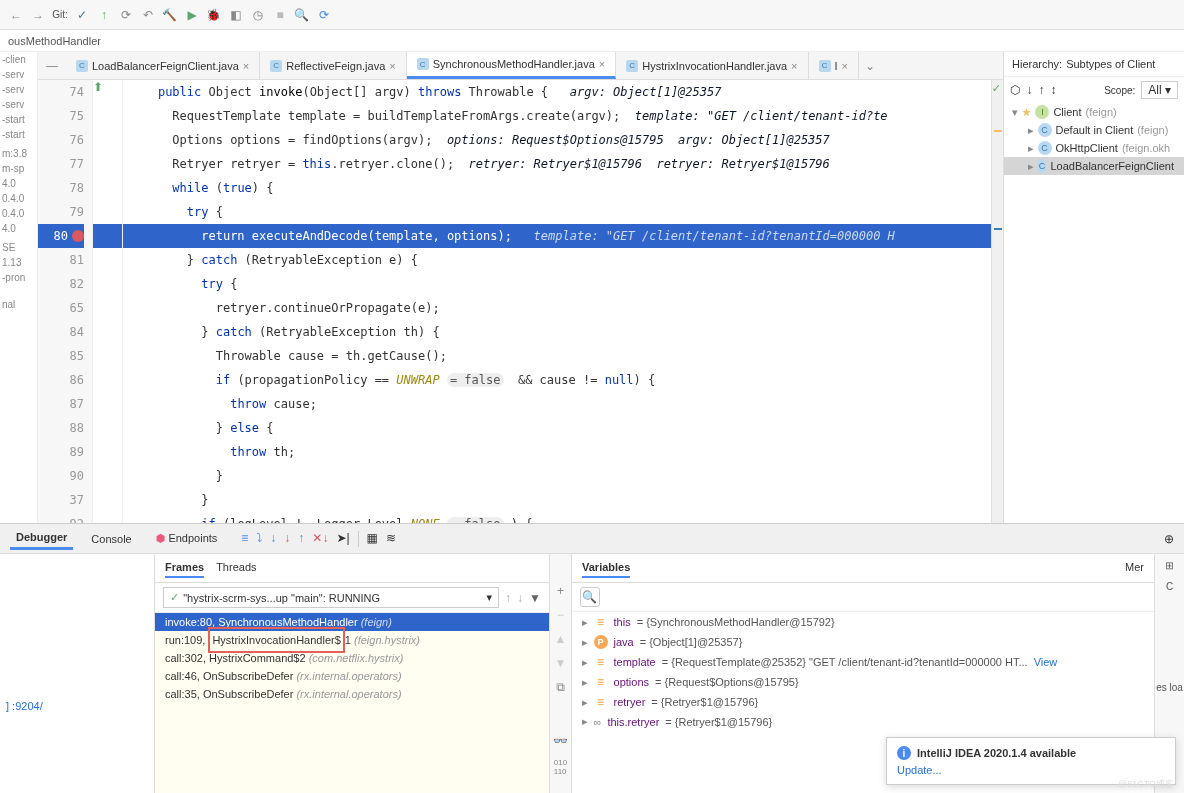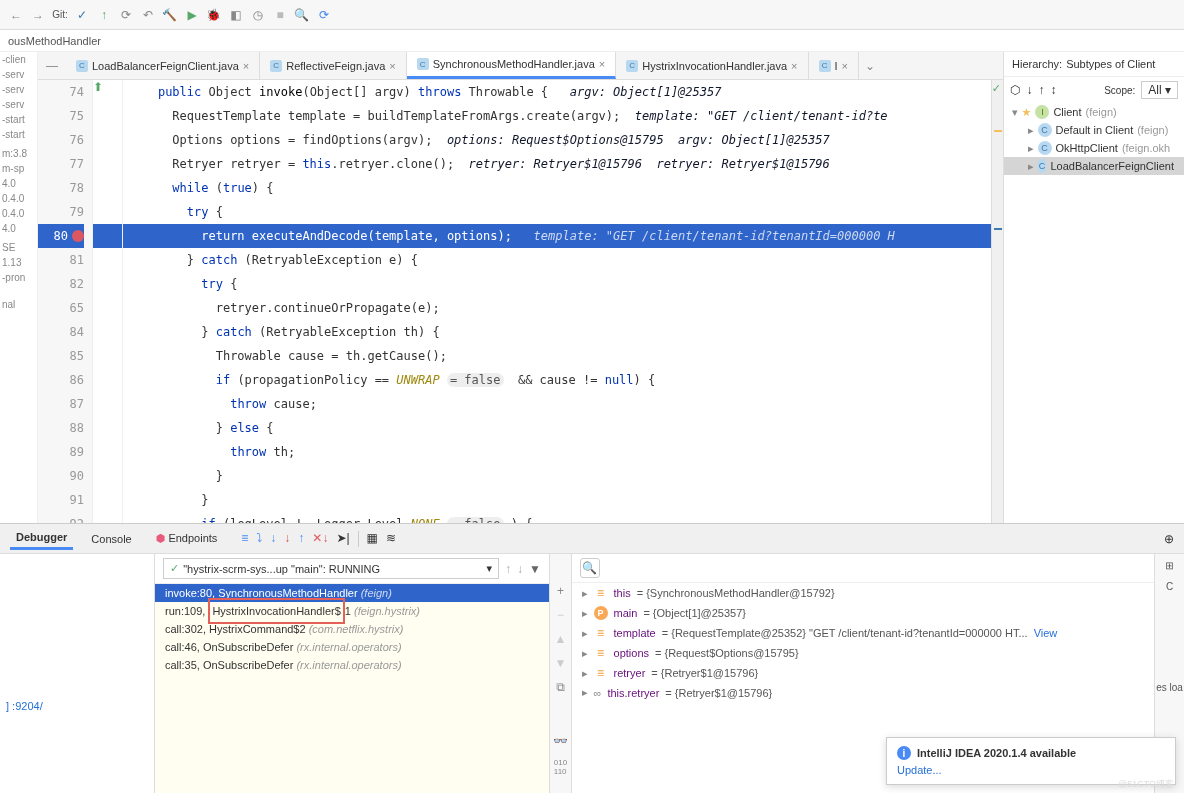--- a/index.html
+++ b/index.html
@@ -192,21 +192,21 @@
             <div class="ln">81</div>
             <div class="ln">82</div>
             <div class="ln">65</div>
             <div class="ln">84</div>
             <div class="ln">85</div>
             <div class="ln">86</div>
             <div class="ln">87</div>
             <div class="ln">88</div>
             <div class="ln">89</div>
             <div class="ln">90</div>
-            <div class="ln">91</div>
+            <div class="ln">37</div>
             <div class="ln">92</div>
           </div>
         <div class="gutter-icons" id="gutter-icons">
             <div><span style="color:#59a869;">⬆</span></div>
             <div></div>
             <div></div>
             <div></div>
             <div></div>
             <div></div>
             <div style="background: rgb(47, 101, 202);"></div>
@@ -294,20 +294,24 @@
       </div>
       <span style="margin-left:auto;">⊕</span>
     </div>
 
     <div class="debug-body">
       <div style="width:155px;border-right:1px solid #ddd;background:#fff;padding:6px;font-size:11px;color:#2470d8;">
         <div style="margin-top:140px;">] :9204/</div>
       </div>
 
       <div class="frames-col">
+        <div class="sub-tabs">
+          <span class="sub-tab active">Frames</span>
+          <span class="sub-tab">Threads</span>
+        </div>
         <div class="thread-sel">
           <div class="box">
             <span class="check">✓</span>
             <span>"hystrix-scrm-sys...up "main": RUNNING</span>
             <span style="margin-left:auto;">▾</span>
           </div>
           <span style="color:#aaa;">↑</span>
           <span style="color:#aaa;">↓</span>
           <span style="color:#666;">▼</span>
         </div>
@@ -324,34 +328,38 @@
         <span style="color:#888;">+</span>
         <span style="color:#ccc;">−</span>
         <span style="color:#ccc;">▲</span>
         <span style="color:#ccc;">▼</span>
         <span style="color:#888;">⧉</span>
         <span style="color:#888;margin-top:30px;">👓</span>
         <span style="color:#888;font-size:8px;">010<br>110</span>
       </div>
 
       <div class="vars-col">
+        <div class="sub-tabs">
+          <span class="sub-tab active">Variables</span>
+          <span class="sub-tab" style="margin-left:auto;">Mer</span>
+        </div>
         <div style="padding:4px 8px;border-bottom:1px solid #eee;">
           <span style="border:1px solid #ccc;border-radius:3px;padding:2px 6px;display:inline-flex;align-items:center;color:#aaa;width:20px;justify-content:center;">🔍</span>
         </div>
         <div class="var-list" id="var-list">
             <div class="var-row">
               <span style="color:#888;">▸</span> 
               <span class="var-ico eq">≡</span> 
               <span class="var-name">this</span> 
               <span class="var-val">= {SynchronousMethodHandler@15792}</span>
             </div>
             <div class="var-row">
               <span style="color:#888;">▸</span> 
               <span class="var-ico p">P</span> 
-              <span class="var-name">main</span> 
+              <span class="var-name">java</span> 
               <span class="var-val">= {Object[1]@25357}</span>
             </div>
             <div class="var-row">
               <span style="color:#888;">▸</span> 
               <span class="var-ico eq">≡</span> 
               <span class="var-name">template</span> 
               <span class="var-val">= {RequestTemplate@25352} "GET /client/tenant-id?tenantId=000000 HT...</span> 
               <a class="view-link">View</a>
             </div>
             <div class="var-row">

